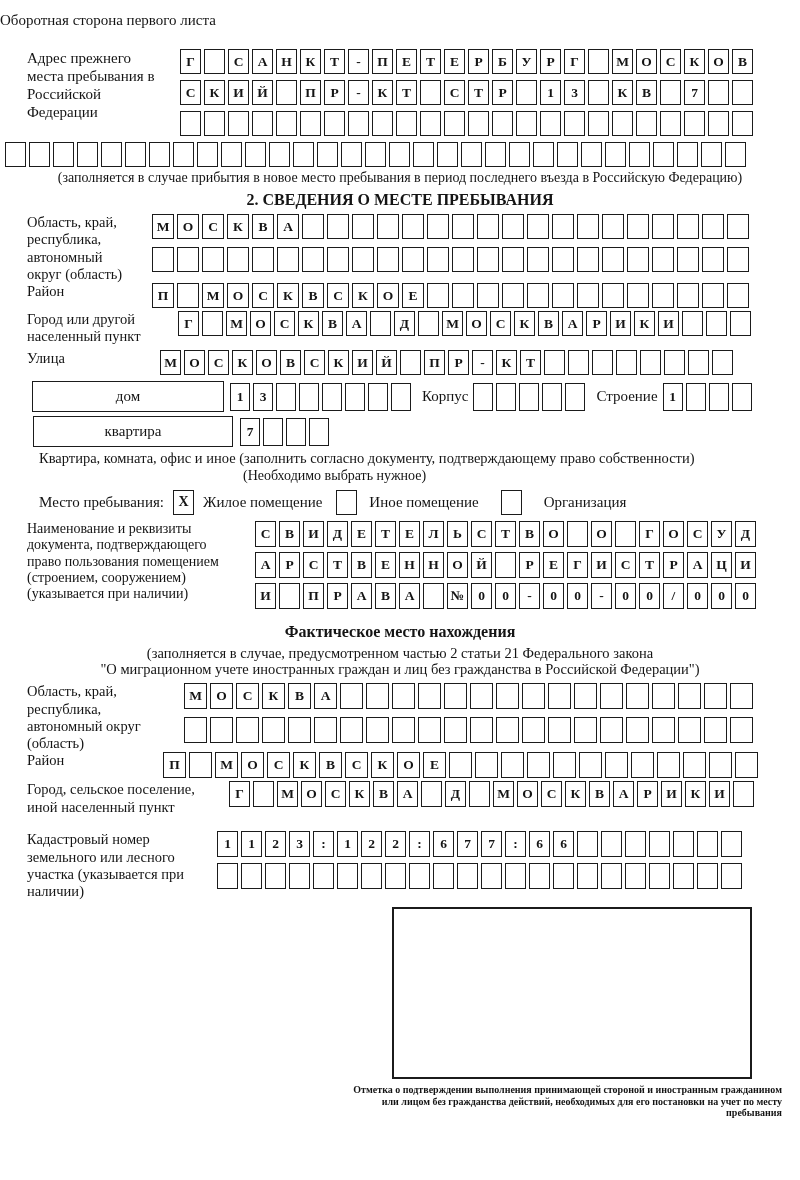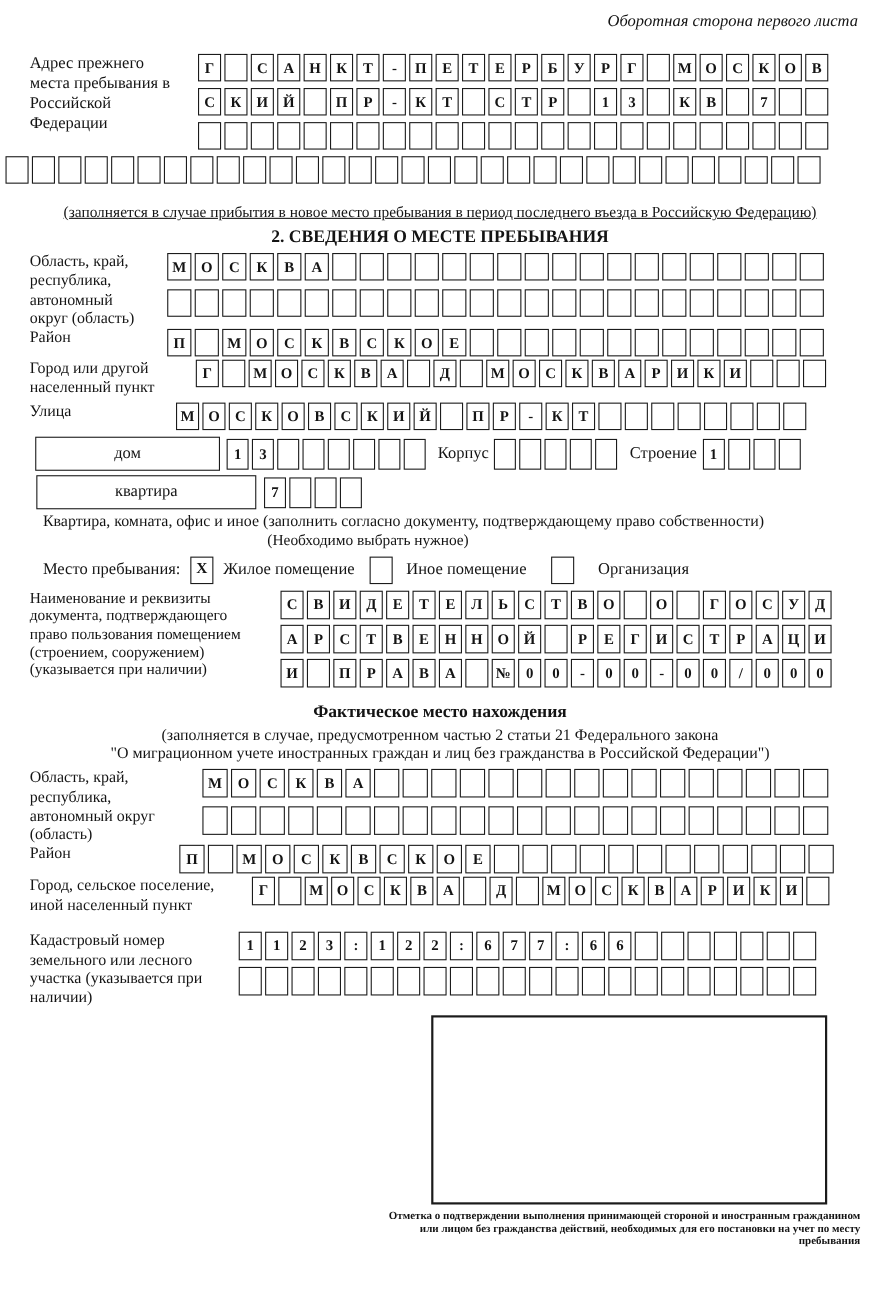--- a/index.html
+++ b/index.html
@@ -2,21 +2,21 @@
 <html><head>
 <meta charset="utf-8">
 <style>
   * { margin:0; padding:0; box-sizing:border-box; }
   html,body { background:#ffffff; }
   .page {
     position:relative; width:800px; height:1180px; margin:0 auto;
     background:#ffffff; color:#141414; overflow:hidden;
     font-family:"Liberation Serif","DejaVu Serif",serif;
   }
-  .corner { margin-top:12px; padding-right:20px; text-align:right; font-size:15px;font-style:italic; }
+  .corner { margin-top:12px; padding-right:20px; text-align:left; font-size:15px; }
   .frow { position:relative; }
   .flabel { position:absolute; left:27px; top:0; font-size:14.5px; line-height:1.2; }
   .cells { display:flex; }
   .cell {
     display:inline-flex; flex:none; align-items:center; justify-content:center;
     border:1.5px solid #1b1b1b; background:#fff;
     font-size:13.5px; font-weight:bold; font-family:inherit;
   }
   
   .ca .cell  { width:21px; height:25px; margin-right:3px; }   
@@ -161,21 +161,21 @@
       <span class="cell"></span>
       <span class="cell"></span>
       <span class="cell"></span>
       <span class="cell"></span>
       <span class="cell"></span>
       <span class="cell"></span>
       <span class="cell"></span>
       <span class="cell"></span>
       <span class="cell"></span>
     </div>
-  <div class="center-note" style="margin-top:19px;text-decoration:underline;">(заполняется в случае прибытия в новое место пребывания в период последнего въезда в Российскую Федерацию)</div>
+  <div class="center-note" style="margin-top:3px;">(заполняется в случае прибытия в новое место пребывания в период последнего въезда в Российскую Федерацию)</div>
 
   <div class="h-bold" style="margin-top:5px;">2. СВЕДЕНИЯ О МЕСТЕ ПРЕБЫВАНИЯ</div>
 
   <div class="frow" style="margin-top:5px; min-height:66px;">
     <div class="flabel" style="width:112px;">Область, край, республика, автономный округ (область)</div>
     <div class="stack stack8" style="margin-left:152px;">
       <div class="cells cb">
           <span class="cell">М</span>
           <span class="cell">О</span>
           <span class="cell">С</span>
@@ -314,21 +314,21 @@
         <span class="cell"></span>
         <span class="cell"></span>
         <span class="cell"></span>
         <span class="cell"></span>
         <span class="cell"></span>
         <span class="cell"></span>
       </div>
   </div>
 
   <div style="display:flex; align-items:center; margin-left:32px; margin-top:6px;">
-    <div class="widebox" style="width:168px;">
+    <div class="widebox" style="width:192px;">
       <span>дом</span>
     </div>
     <div class="cells cbig" style="margin-left:6px;">
         <span class="cell">1</span>
         <span class="cell">3</span>
         <span class="cell"></span>
         <span class="cell"></span>
         <span class="cell"></span>
         <span class="cell"></span>
         <span class="cell"></span>

